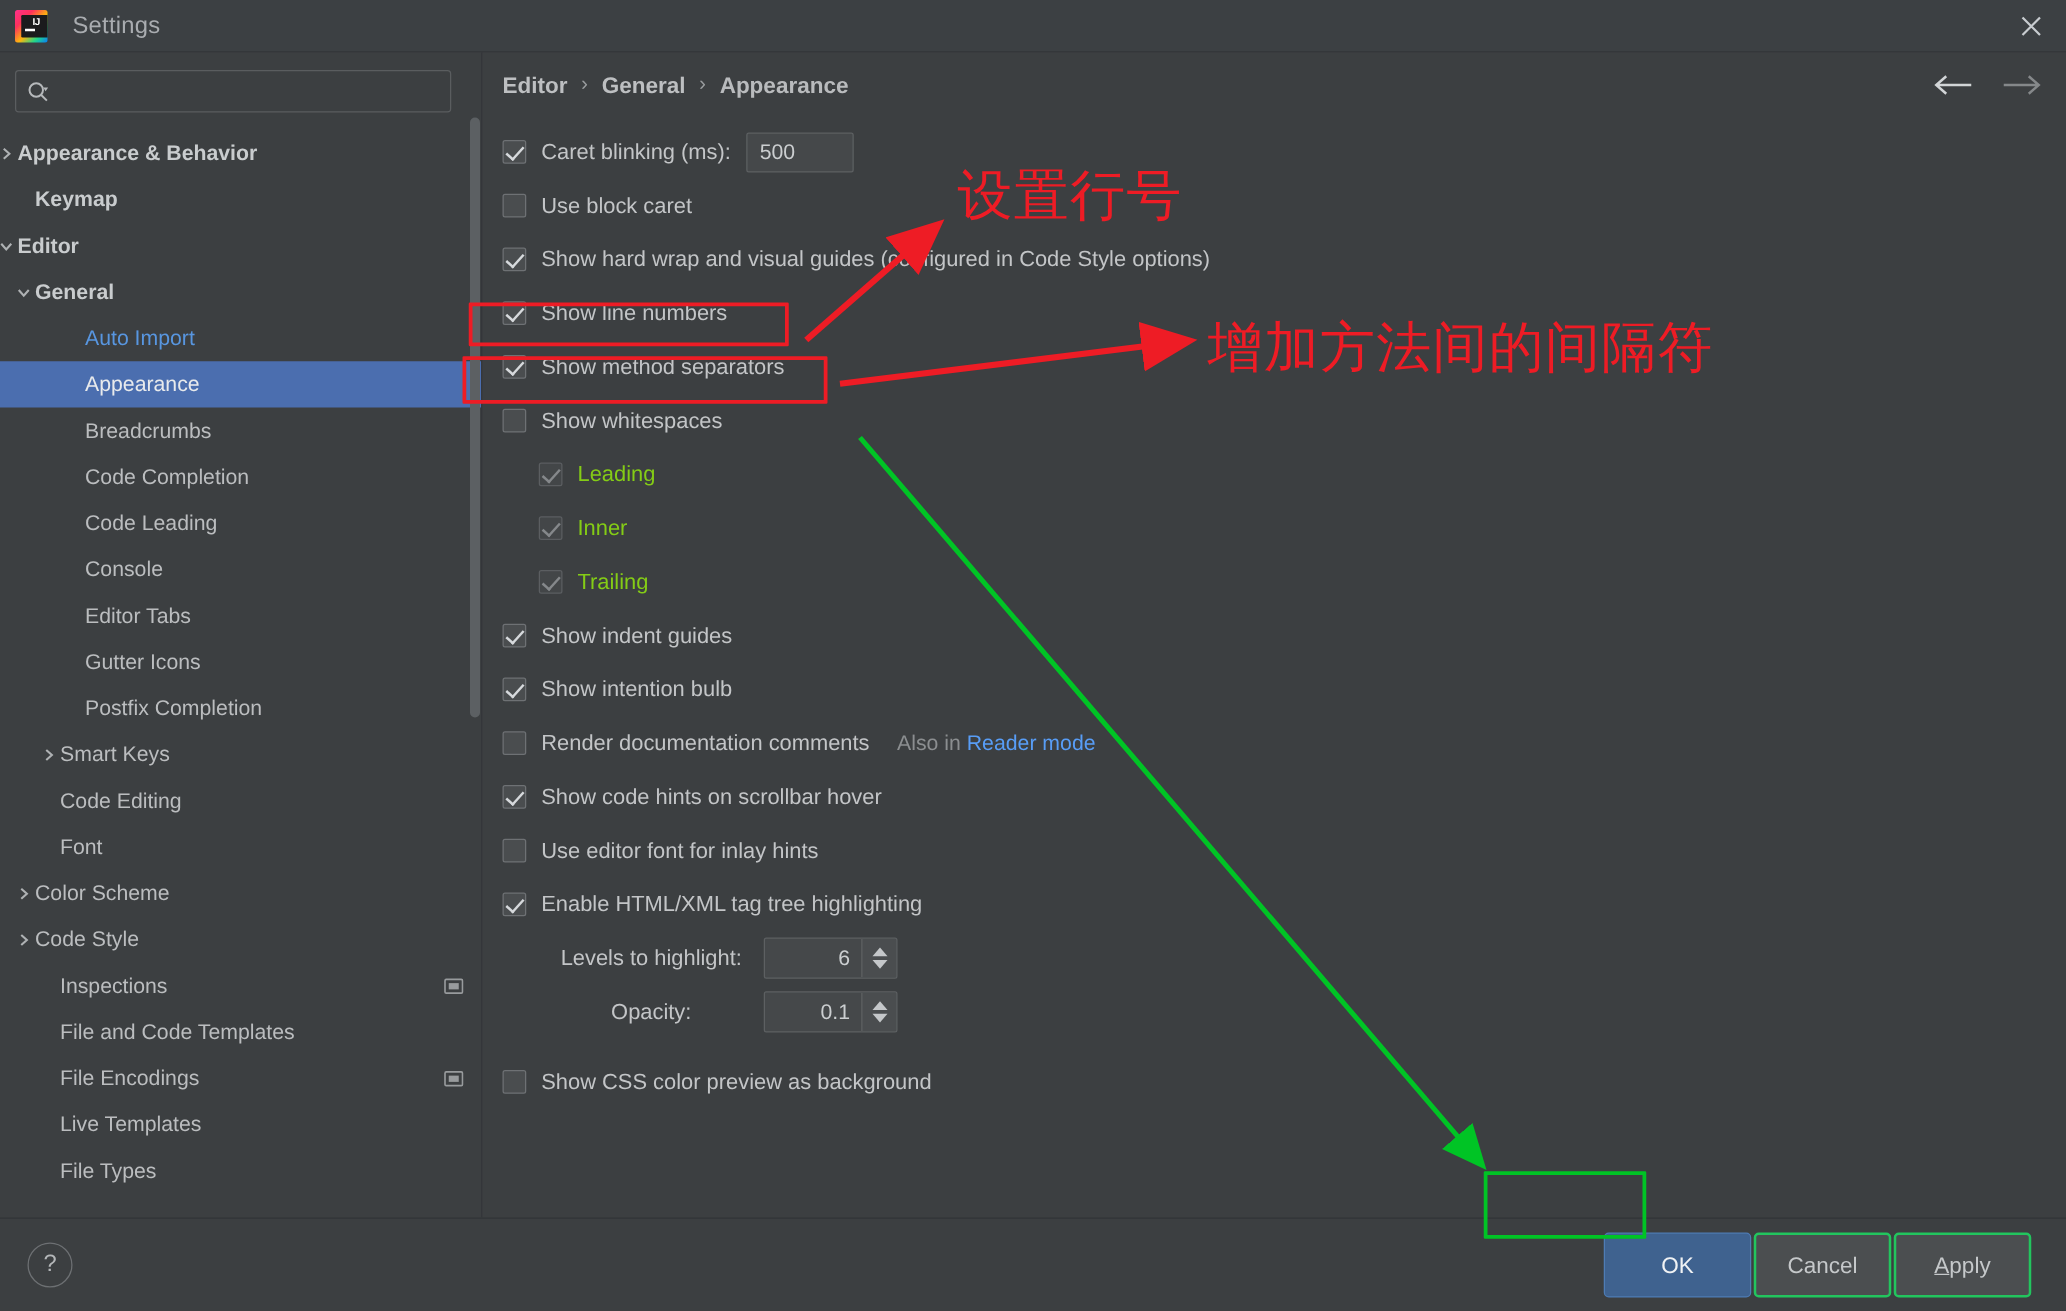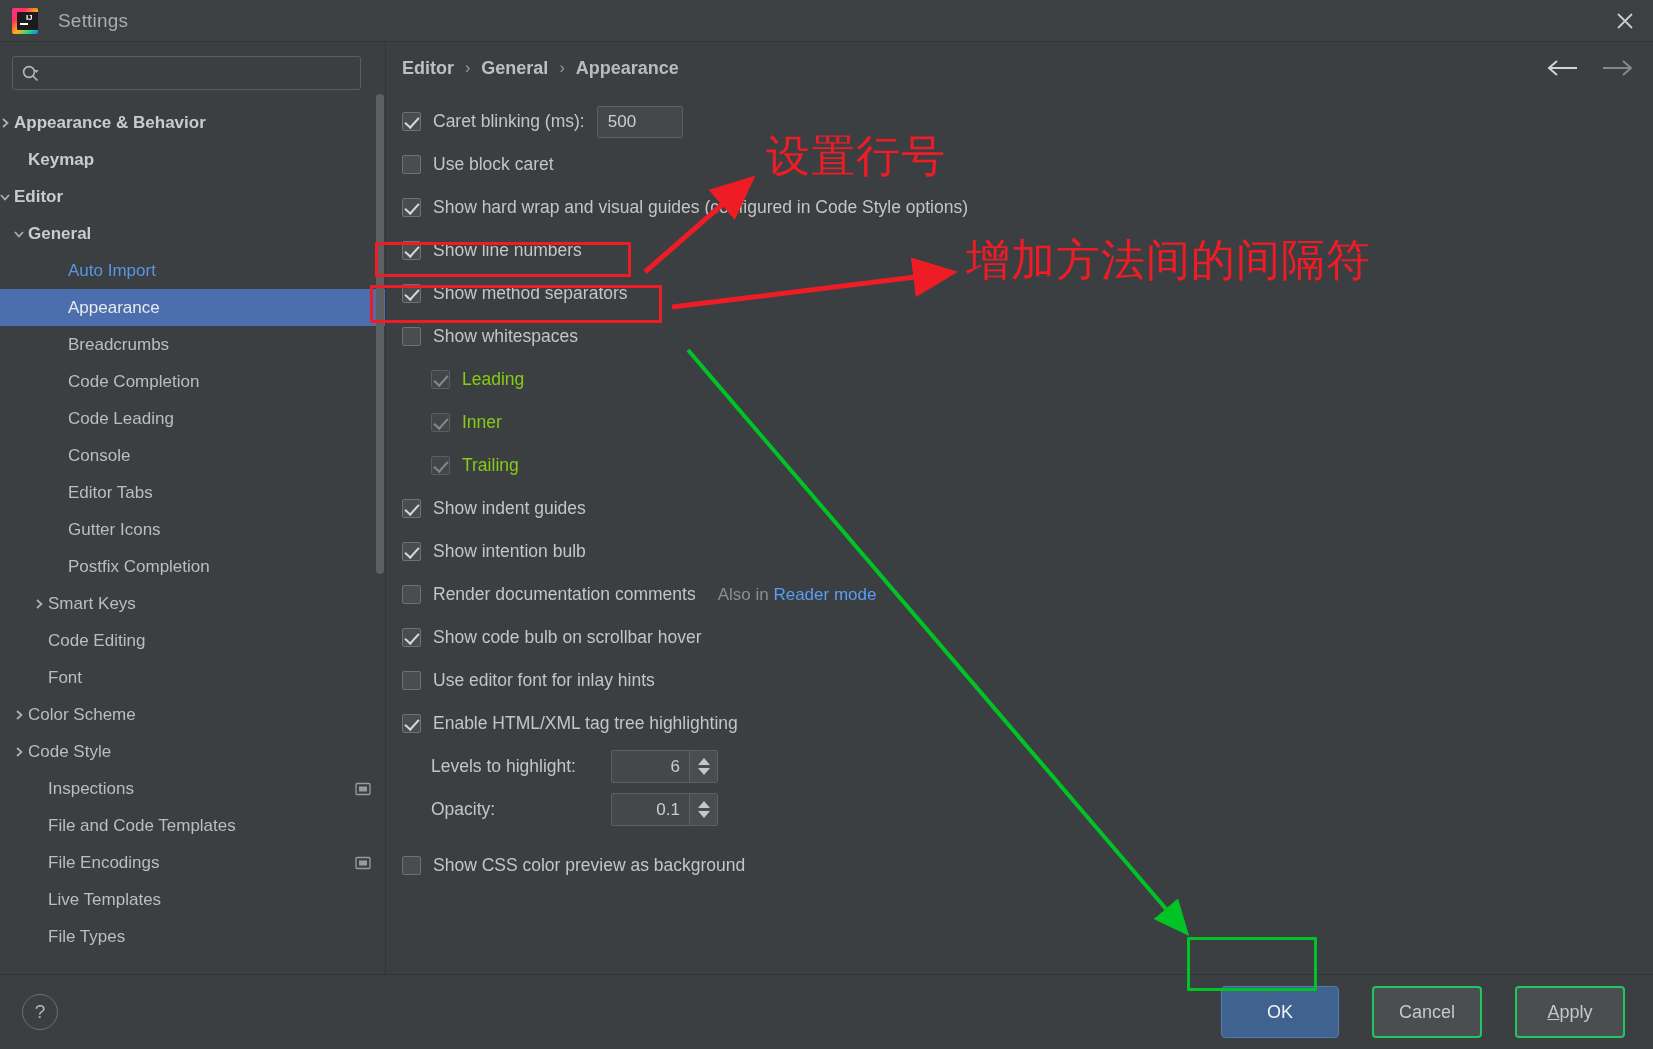--- a/index.html
+++ b/index.html
@@ -162,20 +162,21 @@
     display: flex; align-items: center; gap: 22px;
   }
   .nav-btns .nb { display: flex; align-items: center; justify-content: center; }
   .nav-btns svg { display: block; }
 
   .settings-body {
     flex: 1 1 auto;
     padding: 6px 0 0 16px;
     position: relative;
     overflow: hidden;
+    text-align: center;
   }
 
   .opt-row {
     display: flex; align-items: center;
     height: 43px;
     position: relative;
   }
   .opt-row.indent { padding-left: 29px; }
 
   .cbx {
@@ -264,21 +265,21 @@
     border: 1px solid #6d7073;
     color: #b4b7b9; font-size: 19px;
     display: flex; align-items: center; justify-content: center;
   }
   .footer-spacer { flex: 1 1 auto; }
   .btn {
     height: 52px; min-width: 110px;
     border-radius: 4px;
     display: flex; align-items: center; justify-content: center;
     font-size: 18px;
-    margin-left: 33px;
+    margin-left: 2px;
     padding: 17px 18px;
   }
   .btn.primary { background: #3f628f; border: 1px solid #4e7cb5; color: #f0f2f4; min-width: 118px; }
   .btn.normal { background: #4b4e50; border: 2px solid #22c55e; color: #c5c8ca; }
   .btn .mn { text-decoration: underline; }
 
   
   .anno { position: absolute; left: 0; top: 0; width: 1653px; height: 1049px; pointer-events: none; }
   .anno-box {
     position: absolute;
@@ -545,21 +546,21 @@
           <span class="cbx"></span>
           <span class="opt-label">Render documentation comments</span>
           <span class="link-note">
             <span>Also in</span>
             <span class="lnk">Reader mode</span>
           </span>
         </div>
 
         <div class="opt-row">
           <span class="cbx checked"></span>
-          <span class="opt-label">Show code bulb on scrollbar hover</span>
+          <span class="opt-label">Show code hints on scrollbar hover</span>
         </div>
 
         <div class="opt-row">
           <span class="cbx"></span>
           <span class="opt-label">Use editor font for inlay hints</span>
         </div>
 
         <div class="opt-row">
           <span class="cbx checked"></span>
           <span class="opt-label">Enable HTML/XML tag tree highlighting</span>
@@ -618,16 +619,16 @@
         </marker>
       </defs>
       <line x1="645" y1="272" x2="748" y2="182" stroke="#ee1c25" stroke-width="5" marker-end="url(#rh)"></line>
       <line x1="672" y1="307" x2="948" y2="273" stroke="#ee1c25" stroke-width="5" marker-end="url(#rh)"></line>
       <line x1="688" y1="350" x2="1184" y2="930" stroke="#00c425" stroke-width="4" marker-end="url(#gh)"></line>
     </svg>
     <div class="anno-box" style="left:375px;top:242px;width:256px;height:35px"></div>
     <div class="anno-box" style="left:370px;top:285px;width:292px;height:38px"></div>
     <div class="anno-box green" style="left:1187px;top:937px;width:130px;height:54px"></div>
     <div class="anno-text" style="left:766px;top:127px">设置行号</div>
-    <div class="anno-text" style="left:966px;top:231px">增加方法间的间隔符</div>
+    <div class="anno-text" style="left:966px;top:249px">增加方法间的间隔符</div>
   </div>
 
 </div>
 
 </body></html>

